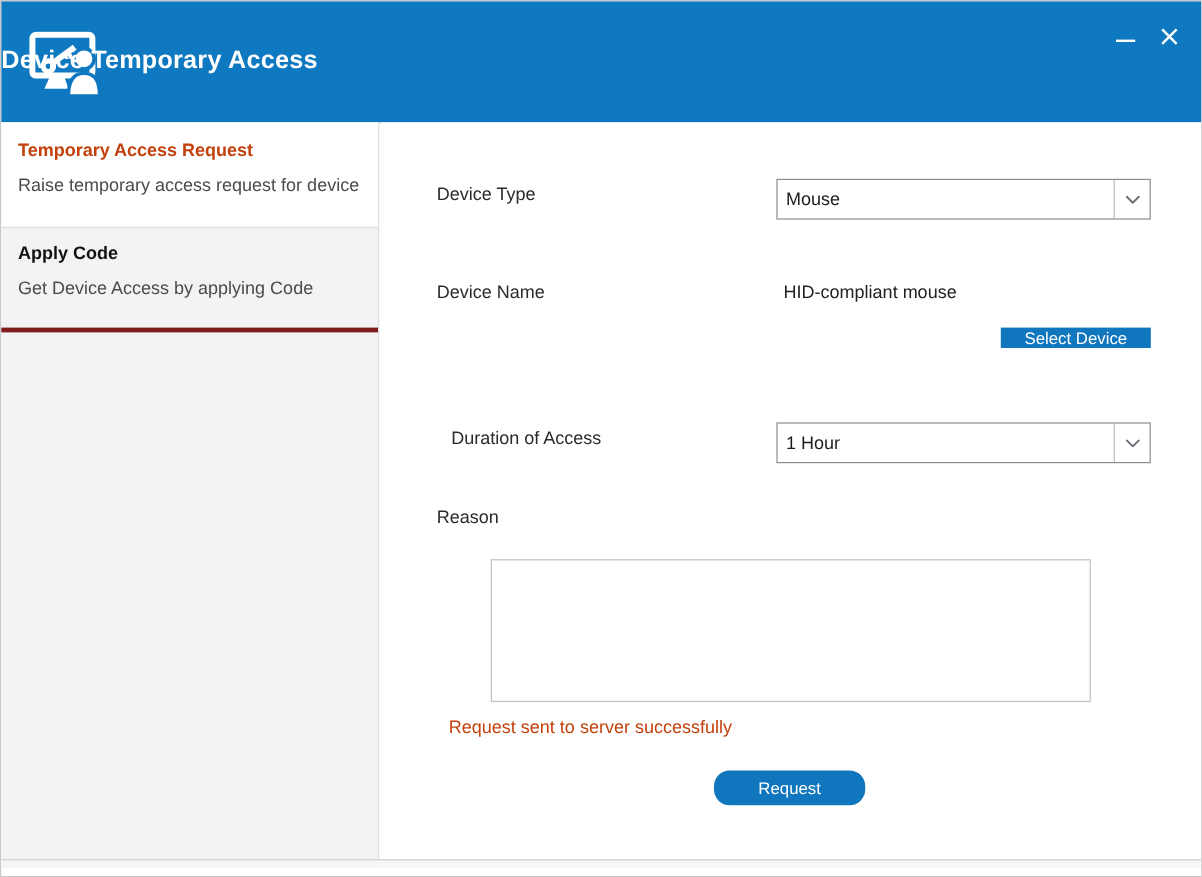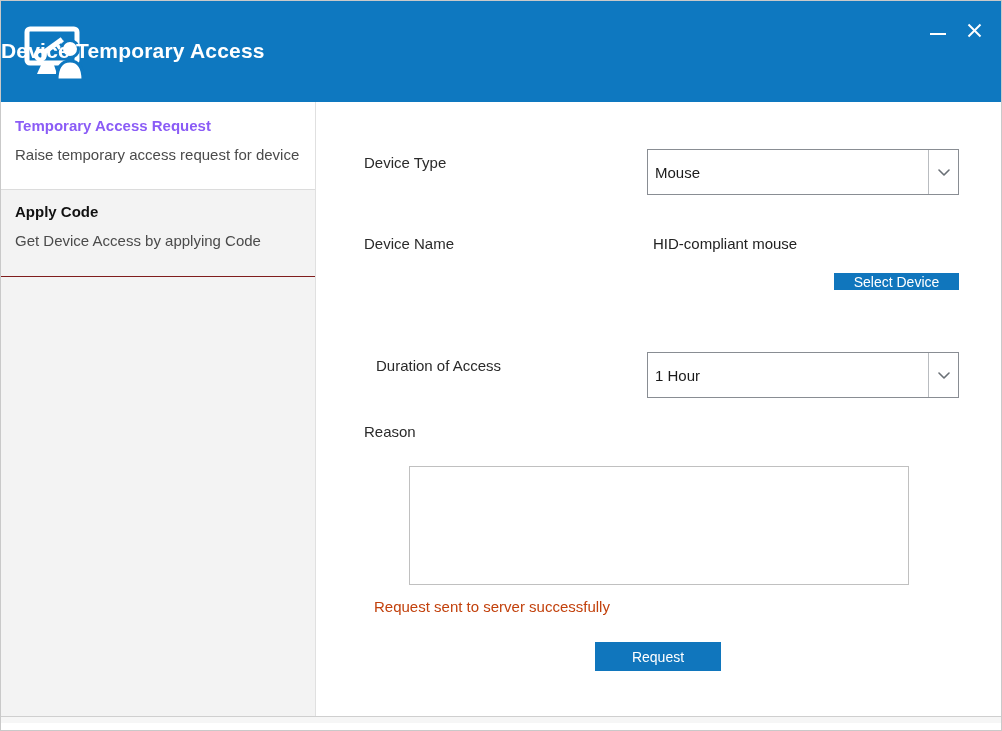--- a/index.html
+++ b/index.html
@@ -17,39 +17,39 @@
   .min-glyph { width:16px; height:2px; background:#ffffff; margin-top:8px; }
 
   
   .bodyarea { position:absolute; left:0; top:101px; right:0; bottom:7px; }
   .bottom-edge { position:absolute; left:0; right:0; bottom:0; height:7px; background:#f6f6f6; border-top:1px solid #cfcfcf; }
 
   
   .sidebar { position:absolute; left:0; top:0; bottom:0; width:315px; background:#f3f3f3; border-right:1px solid #e0e0e0; }
   .side-item { padding:15px 14px 0 14px; }
   .side-item.selected { background:#ffffff; height:88px; border-bottom:1px solid #dcdcdc; }
-  .side-item.plain { background:transparent; height:87px; border-bottom:1px solid #7f1d1d; padding-top:13px; }
+  .side-item.plain { background:transparent; height:87px; border-bottom:4px solid #7f1d1d; padding-top:13px; }
   .side-title { font-size:15px; font-weight:700; color:#111111; margin-bottom:9px; }
-  .side-item.selected .side-title { color:#8b5cf6; }
+  .side-item.selected .side-title { color:#c2410c; }
   .side-desc { font-size:15px; color:#4b4b4b;margin-top:12px; }
 
   
   .main { position:absolute; left:316px; top:0; right:0; bottom:0; background:#ffffff;padding-left:20px; }
   .flabel { position:absolute; font-size:15px; color:#2a2a2a; }
   .fvalue { position:absolute; font-size:15px; color:#222222; }
 
-  .combo { position:absolute; width:312px; height:46px; background:#ffffff; border:1px solid #898d93;
+  .combo { position:absolute; width:312px; height:34px; background:#ffffff; border:1px solid #898d93;
            display:flex; align-items:stretch; cursor:default; }
   .combo-text { flex:1; display:flex; align-items:center; padding-left:7px; font-size:15px; color:#1b1b1b; }
   .combo-arrow { width:30px; border-left:1px solid #b9bcc0; display:flex; align-items:center; justify-content:center; }
 
   .blue-btn { position:absolute; background:#1076bd; color:#ffffff; border:none; font-size:14px;
               font-family:"Liberation Sans", sans-serif; display:flex; align-items:center; justify-content:center; cursor:default; }
   .btn-select { left:517px; top:171px; width:125px; height:17px; }
-  .btn-request { left:278px; top:540px; width:126px; height:29px; }
+  .btn-request { left:278px; top:540px; width:126px; height:29px;border-radius:13px; }
 
   .reason-box { position:absolute; left:92px; top:364px; width:500px; height:119px; border:1px solid #c0c0c0;
                 resize:none; font-family:"Liberation Sans", sans-serif; font-size:15px; padding:6px; color:#222; outline:none; }
   .status-msg { position:absolute; left:57px; top:496px; font-size:15px; color:#c2410c; }
 
   .pos-lbl-devtype  { left:47px;  top:52px; }
   .pos-val-combo1   { left:330px; top:47px; }
   .pos-lbl-devname  { left:47px;  top:133px;text-align:right; }
   .pos-val-devname  { left:336px; top:133px; }
   .pos-lbl-duration { left:47px;  top:255px;margin-left:12px; }

